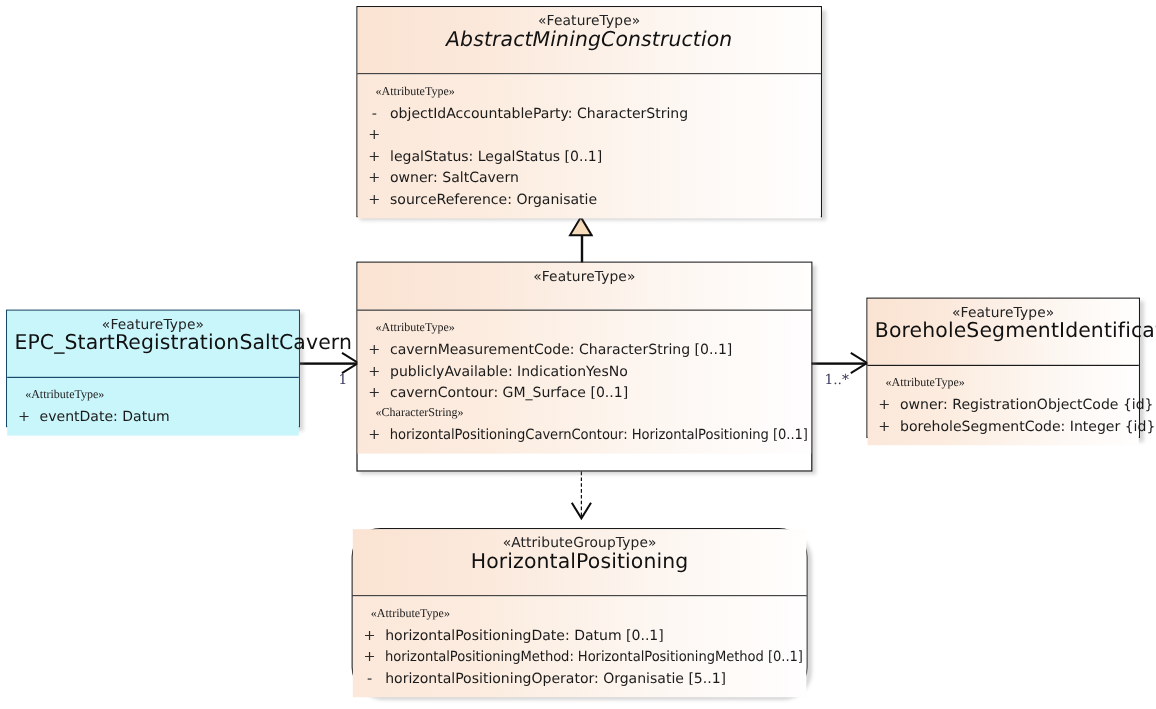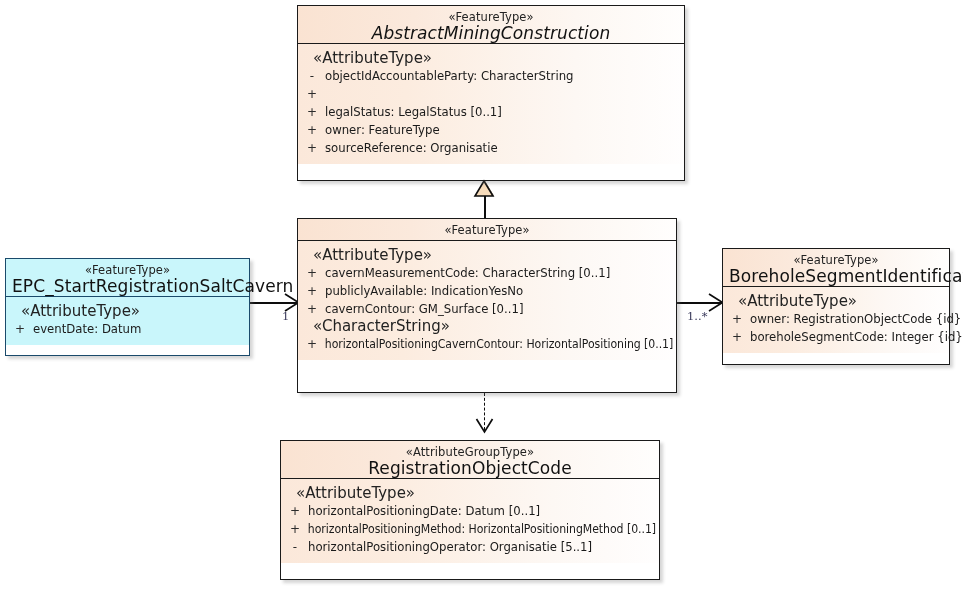--- a/index.html
+++ b/index.html
@@ -20,21 +20,21 @@
   
   .uml-class {
     position: absolute;
     box-sizing: border-box;
     border: 1.6px solid #1a1a1a;
     box-shadow: 3px 3px 3px rgba(120,120,120,0.30);
   }
   .uml-class .hdr {
     box-sizing: border-box;
     border-bottom: 1.6px solid #1a1a1a;
-    padding: 4px 6px 2px 6px;
+    padding: 4px 6px 20px 6px;
     text-align: center;
     background: linear-gradient(to right, #fae3d2 0%, #fbe9dc 30%, #fdf7f2 72%, #fffefd 100%);
   }
   .uml-class .body {
     box-sizing: border-box;
     padding: 6px 4px 7px 4px;
     background: linear-gradient(to right, #fbe8da 0%, #fcecdf 28%, #fdf8f4 72%, #fffefe 100%);
   }
   .uml-class.cyan {
     border: 1.4px solid #1a4a6b;
@@ -57,24 +57,25 @@
     font-size: 17px;
     font-weight: normal;
     color: #111;
     line-height: 16px;
     letter-spacing: 0.1px;
   }
   .cname.italic { font-style: italic; }
 
   
   .grp-stereo {
-    font-size: 15px;
+    font-size: 10px;
     color: #222;
     line-height: 17px;
     padding-left: 11px;
+    font-family: Liberation Serif, serif;
   }
   .attr {
     display: flex;
     align-items: baseline;
     font-size: 11.7px;
     line-height: 18px;
     color: #1a1a1a;
     white-space: nowrap;
   }
   .attr .vis {
@@ -181,21 +182,21 @@
       </div>
       <div class="attr">
         <span class="vis">+</span>
       </div>
       <div class="attr">
         <span class="vis">+</span>
         <span class="sig">legalStatus: LegalStatus [0..1]</span>
       </div>
       <div class="attr">
         <span class="vis">+</span>
-        <span class="sig">owner: FeatureType</span>
+        <span class="sig">owner: SaltCavern</span>
       </div>
       <div class="attr">
         <span class="vis">+</span>
         <span class="sig">sourceReference: Organisatie</span>
       </div>
     </div>
   </div>
 
   <div class="uml-class" style="left:297px; top:218px; width:380px; height:175px;">
     <div class="hdr">
@@ -250,24 +251,24 @@
         <span class="vis">+</span>
         <span class="sig">owner: RegistrationObjectCode {id}</span>
       </div>
       <div class="attr">
         <span class="vis">+</span>
         <span class="sig">boreholeSegmentCode: Integer {id}</span>
       </div>
     </div>
   </div>
 
-  <div class="uml-class" style="left:280px; top:440px; width:380px; height:140px;">
+  <div class="uml-class" style="left:293px; top:440px; width:380px; height:140px;border-radius:24px;">
     <div class="hdr">
       <div class="stereo">«AttributeGroupType»</div>
-      <div class="cname">RegistrationObjectCode</div>
+      <div class="cname">HorizontalPositioning</div>
     </div>
     <div class="body">
       <div class="grp-stereo">«AttributeType»</div>
       <div class="attr">
         <span class="vis">+</span>
         <span class="sig">horizontalPositioningDate: Datum [0..1]</span>
       </div>
       <div class="attr squeeze">
         <span class="vis">+</span>
         <span class="sig">horizontalPositioningMethod: HorizontalPositioningMethod [0..1]</span>

